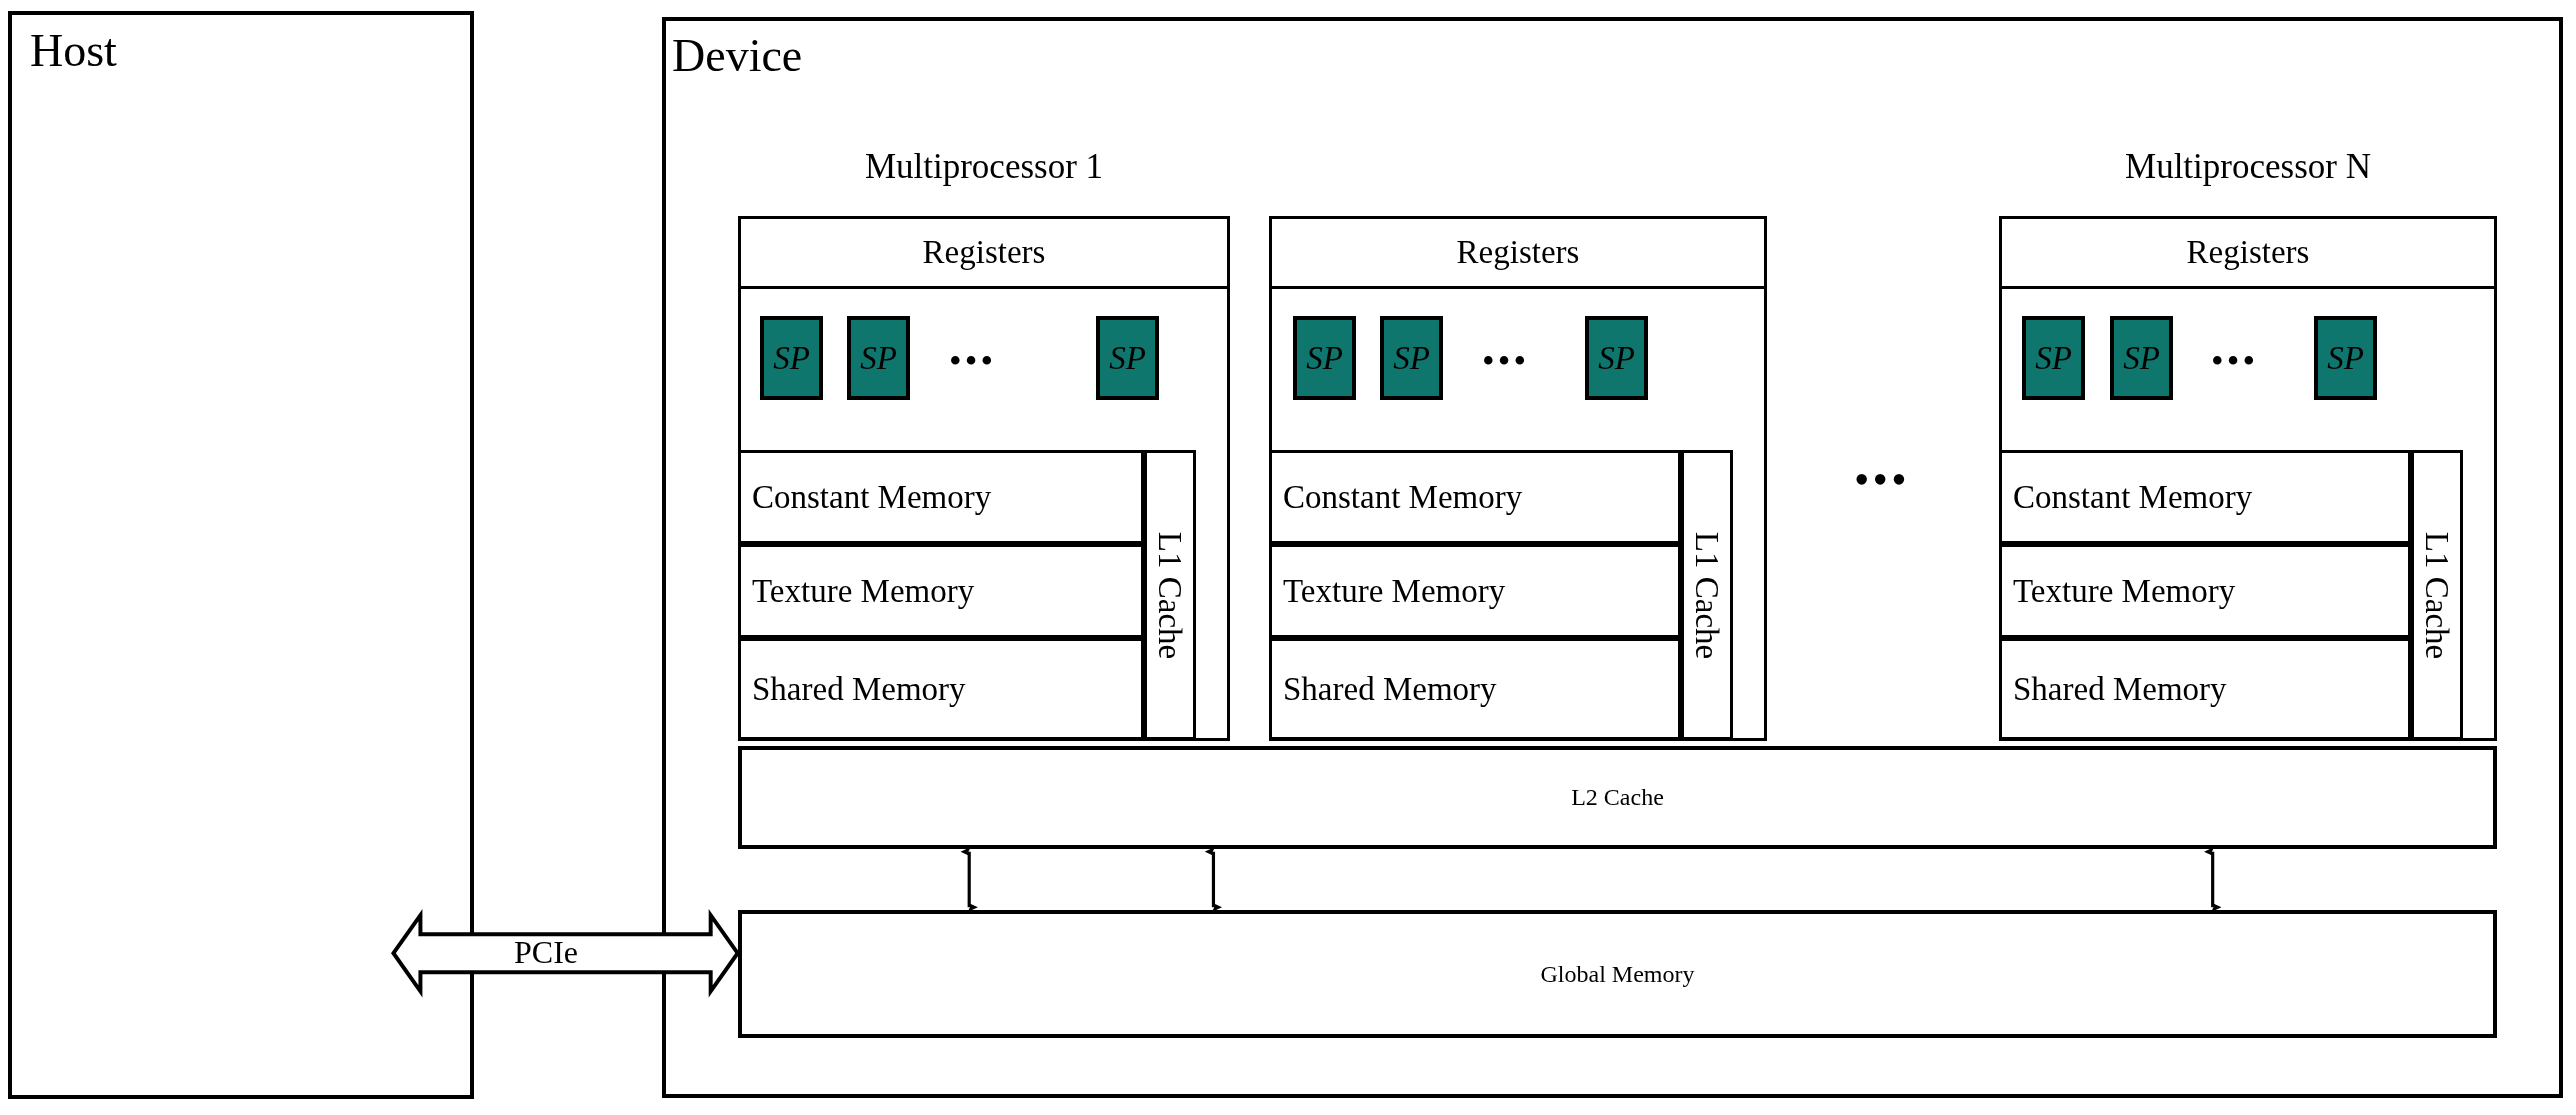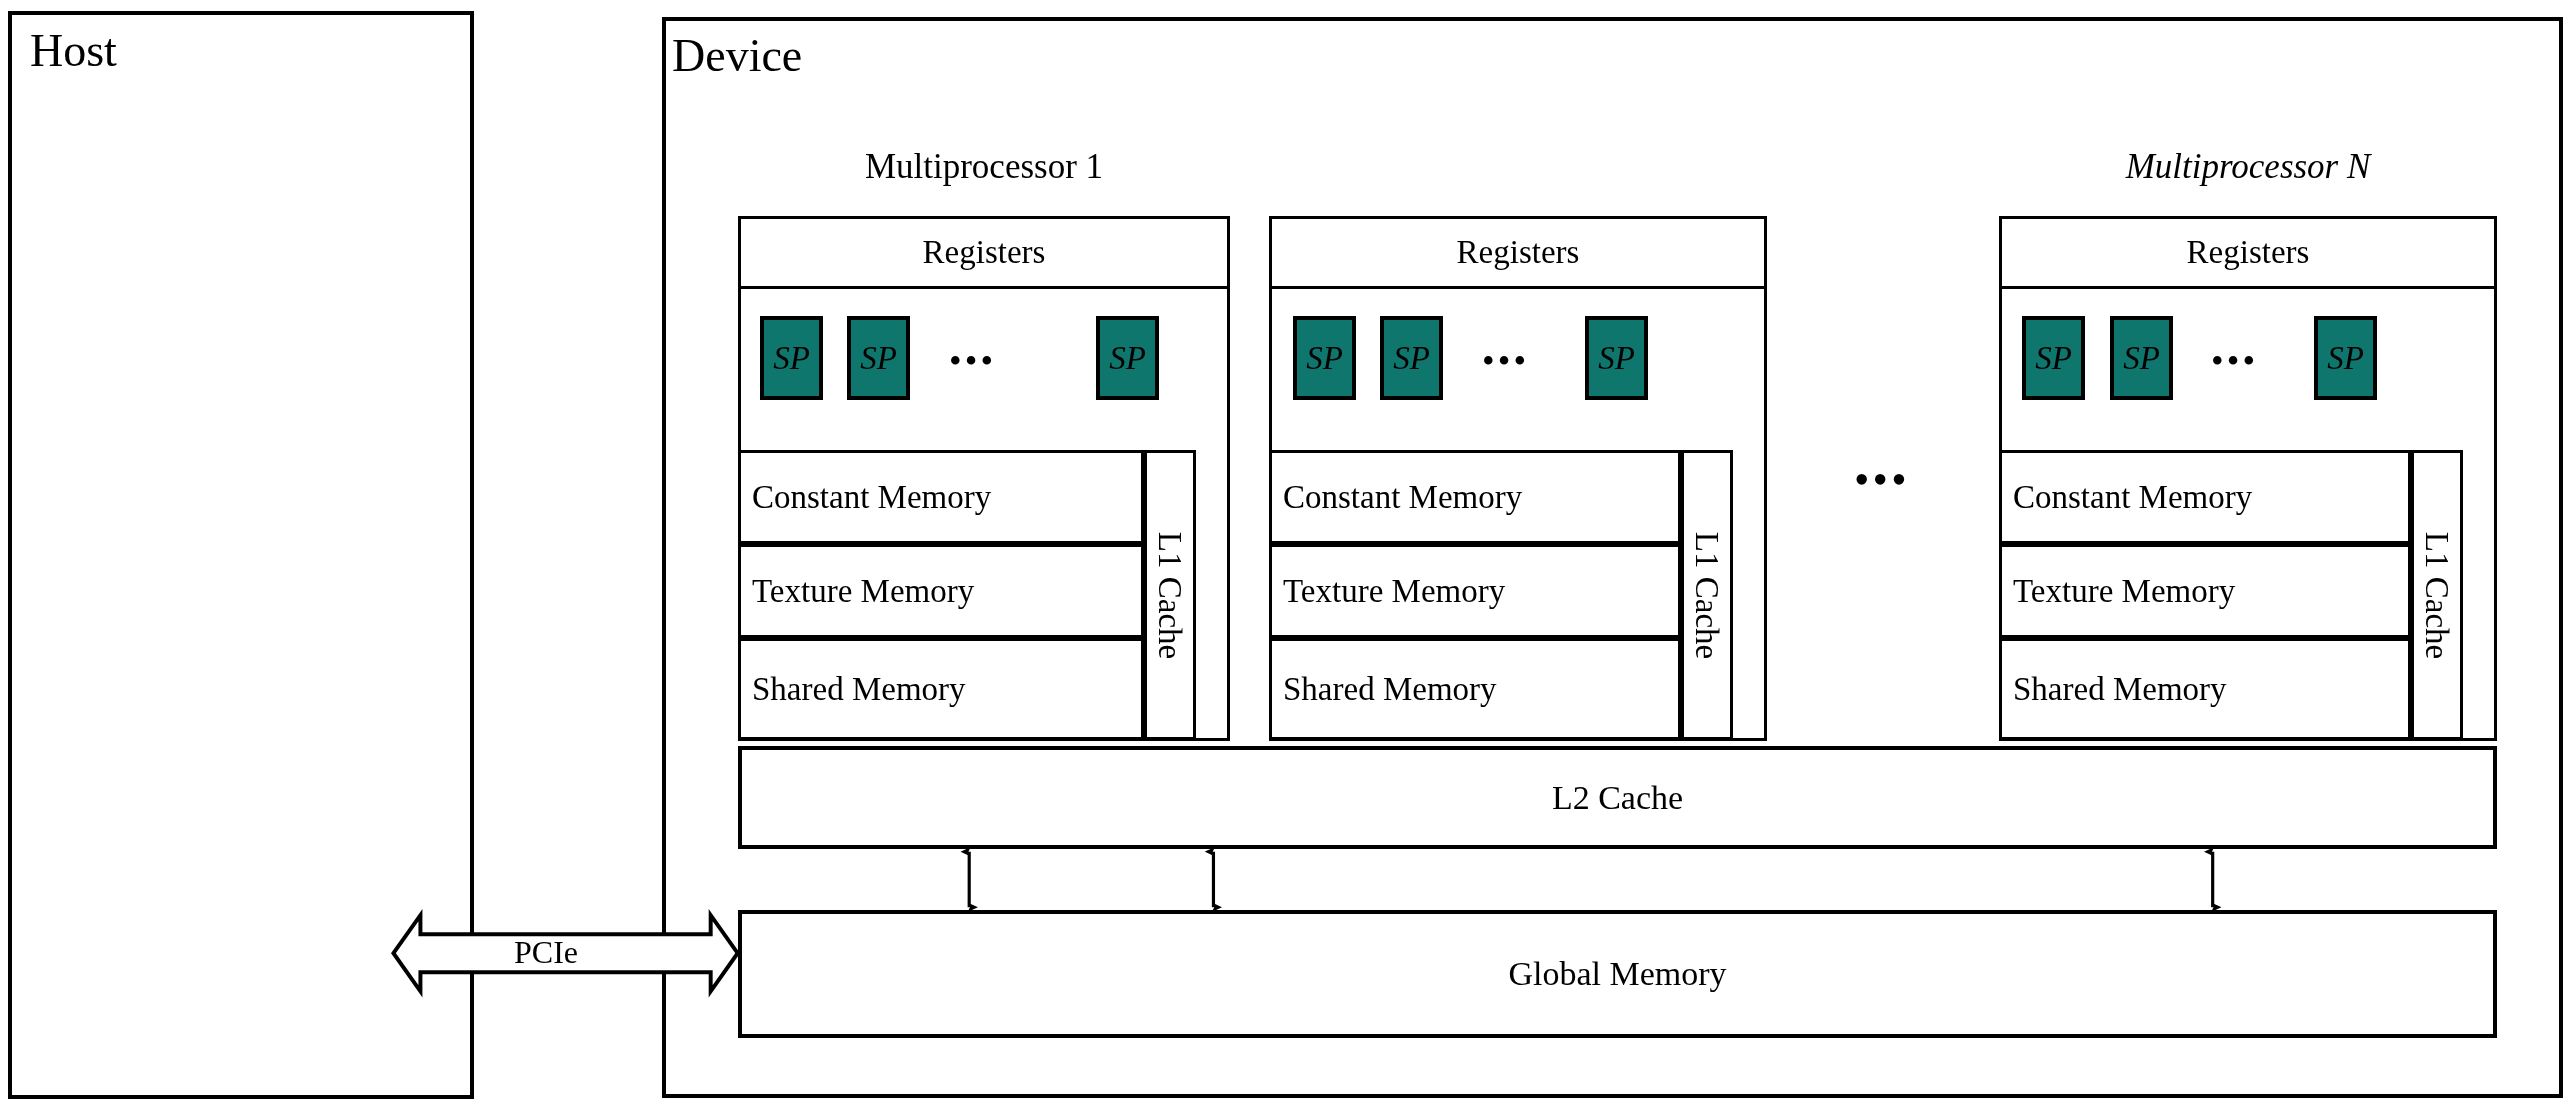--- a/index.html
+++ b/index.html
@@ -91,21 +91,21 @@
     color: #000000;
   }
   .wide-cell {
     position: absolute;
     box-sizing: border-box;
     border: 4px solid #000000;
     background: #ffffff;
     display: flex;
     align-items: center;
     justify-content: center;
-    font-size: 34px;
+    font-size: 24px;
     white-space: nowrap;
   }
   svg.overlay {
     position: absolute;
     left: 0;
     top: 0;
     width: 2576px;
     height: 1115px;
     pointer-events: none;
   }
@@ -155,21 +155,21 @@
 
   <div class="cell cell-left" style="left:1269px; top:450px; width:412px; height:94px;">Constant Memory</div>
   <div class="cell cell-left" style="left:1269px; top:544px; width:412px; height:94px;">Texture Memory</div>
   <div class="cell cell-left" style="left:1269px; top:638px; width:412px; height:102px;">Shared Memory</div>
   <div class="l1" style="left:1681px; top:450px; width:52px; height:290px;">
     <span>L1 Cache</span>
   </div>
 
   <div class="ellipsis" style="left:1854px; top:458px; font-size:44px;">•••</div>
 
-  <div class="mp-title" style="left:1999px; top:149px; width:498px;font-style:italic;">Multiprocessor N</div>
+  <div class="mp-title" style="left:1999px; top:149px; width:498px;">Multiprocessor N</div>
   <div class="box thin" style="left:1999px; top:216px; width:498px; height:525px;"></div>
 
   <div class="cell" style="left:1999px; top:216px; width:498px; height:73px;">Registers</div>
 
   <div class="sp" style="left:2022px; top:316px; width:63px; height:84px;">SP</div>
   <div class="sp" style="left:2110px; top:316px; width:63px; height:84px;">SP</div>
   <div class="ellipsis" style="left:2211px; top:343px;">•••</div>
   <div class="sp" style="left:2314px; top:316px; width:63px; height:84px;">SP</div>
 
   <div class="cell cell-left" style="left:1999px; top:450px; width:412px; height:94px;">Constant Memory</div>

